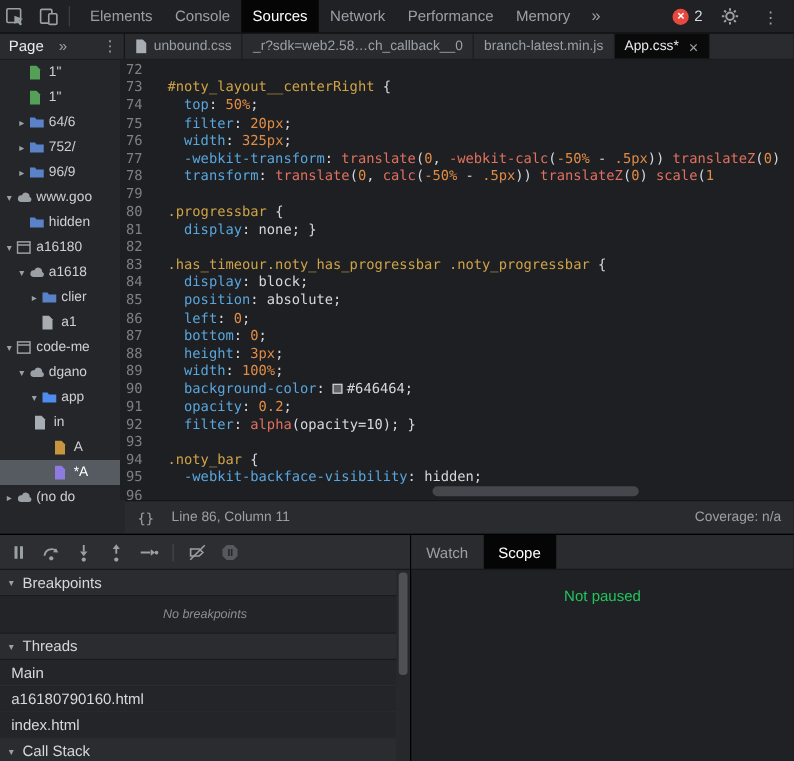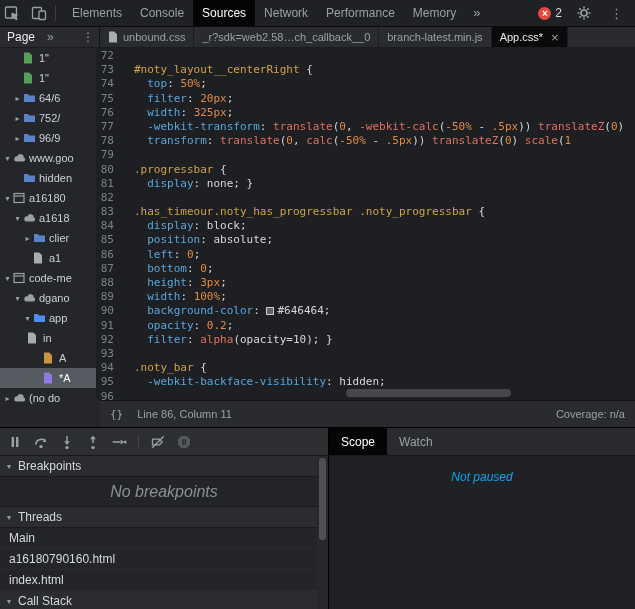--- a/index.html
+++ b/index.html
@@ -63,29 +63,29 @@
   .coverage { margin-left: auto; }
 
   
   .lower { position: absolute; left: 0; top: 427px; width: 100%; bottom: 0; background: #202124; border-top: 1px solid #000; }
   .left-col { position: absolute; left: 0; top: 0; width: 328px; height: 100%; background: #202124; }
   .dbg-toolbar { height: 28px; background: #2d2e31; display: flex; align-items: center; padding-left: 3px; gap: 2px; border-bottom: 1px solid #17181a; }
   .dbg-ic { width: 24px; height: 24px; display: flex; align-items: center; justify-content: center; cursor: pointer; }
   .dbg-sep { width: 1px; height: 14px; background: #44464a; margin: 0 5px; }
   .sec-head { height: 21px; background: #2b2c2f; border-bottom: 1px solid #1a1b1e; display: flex; align-items: center; font-size: 12px; color: #d4d7db; cursor: pointer; }
   .sec-head .arrow { flex: 0 0 18px; width: 18px; font-size: 8px; }
-  .nb-area { height: 30px; display: flex; align-items: center; justify-content: center; font-size: 16px; color: #8a8f94; font-style: italic; background: #232428; border-bottom: 1px solid #1a1b1e; }
+  .nb-area { height: 30px; display: flex; align-items: center; justify-content: center; font-size: 10px; color: #8a8f94; font-style: italic; background: #232428; border-bottom: 1px solid #1a1b1e; }
   .thread-row { height: 21px; display: flex; align-items: center; padding-left: 9px; font-size: 12px; color: #d6d9dd; border-bottom: 1px solid #2a2b2f; background: #242528; cursor: pointer; }
   .col-scroll { position: absolute; right: 0; top: 28px; width: 11px; bottom: 0; background: #27282b; }
   .cthumb { position: absolute; left: 2px; top: 2px; width: 7px; height: 82px; background: #4e5054; border-radius: 3px; }
   .right-col { position: absolute; left: 328px; right: 0; top: 0; height: 100%; background: #202124; border-left: 1px solid #000; }
   .scope-tabs { height: 28px; background: #2a2b2e; display: flex; border-bottom: 1px solid #17181a; }
   .scope-tab { padding: 0 12px; line-height: 28px; font-size: 12px; color: #9aa0a6; cursor: pointer; }
   .scope-tab.active { background: #050505; color: #ffffff; }
-  .not-paused { padding-top: 14px; text-align: center; font-size: 12px; color: #0ea5e9; font-style: italic; }
+  .not-paused { padding-top: 14px; text-align: center; font-size: 12px; color: #22c55e; }
 </style>
 </head>
 <body>
 
 <div class="devtools">
 
   <header class="topbar">
     <span class="tool-ic">
       <svg width="18" height="16" viewBox="0 0 18 16">
           <rect x="1.5" y="2" width="11" height="11" rx="1" fill="none" stroke="#9aa0a6" stroke-width="1.3"></rect>
@@ -431,20 +431,20 @@
       <div class="sec-head">
         <span class="arrow">▾</span>
         <span>Call Stack</span>
       </div>
       <div class="col-scroll">
         <div class="cthumb"></div>
       </div>
     </div>
     <div class="right-col">
       <div class="scope-tabs" id="scope-tabs">
+          <div class="scope-tab">Watch</div>
           <div class="scope-tab active">Scope</div>
-          <div class="scope-tab">Watch</div>
         </div>
       <div class="not-paused">Not paused</div>
     </div>
   </div>
 
 </div>
 
 </body></html>

